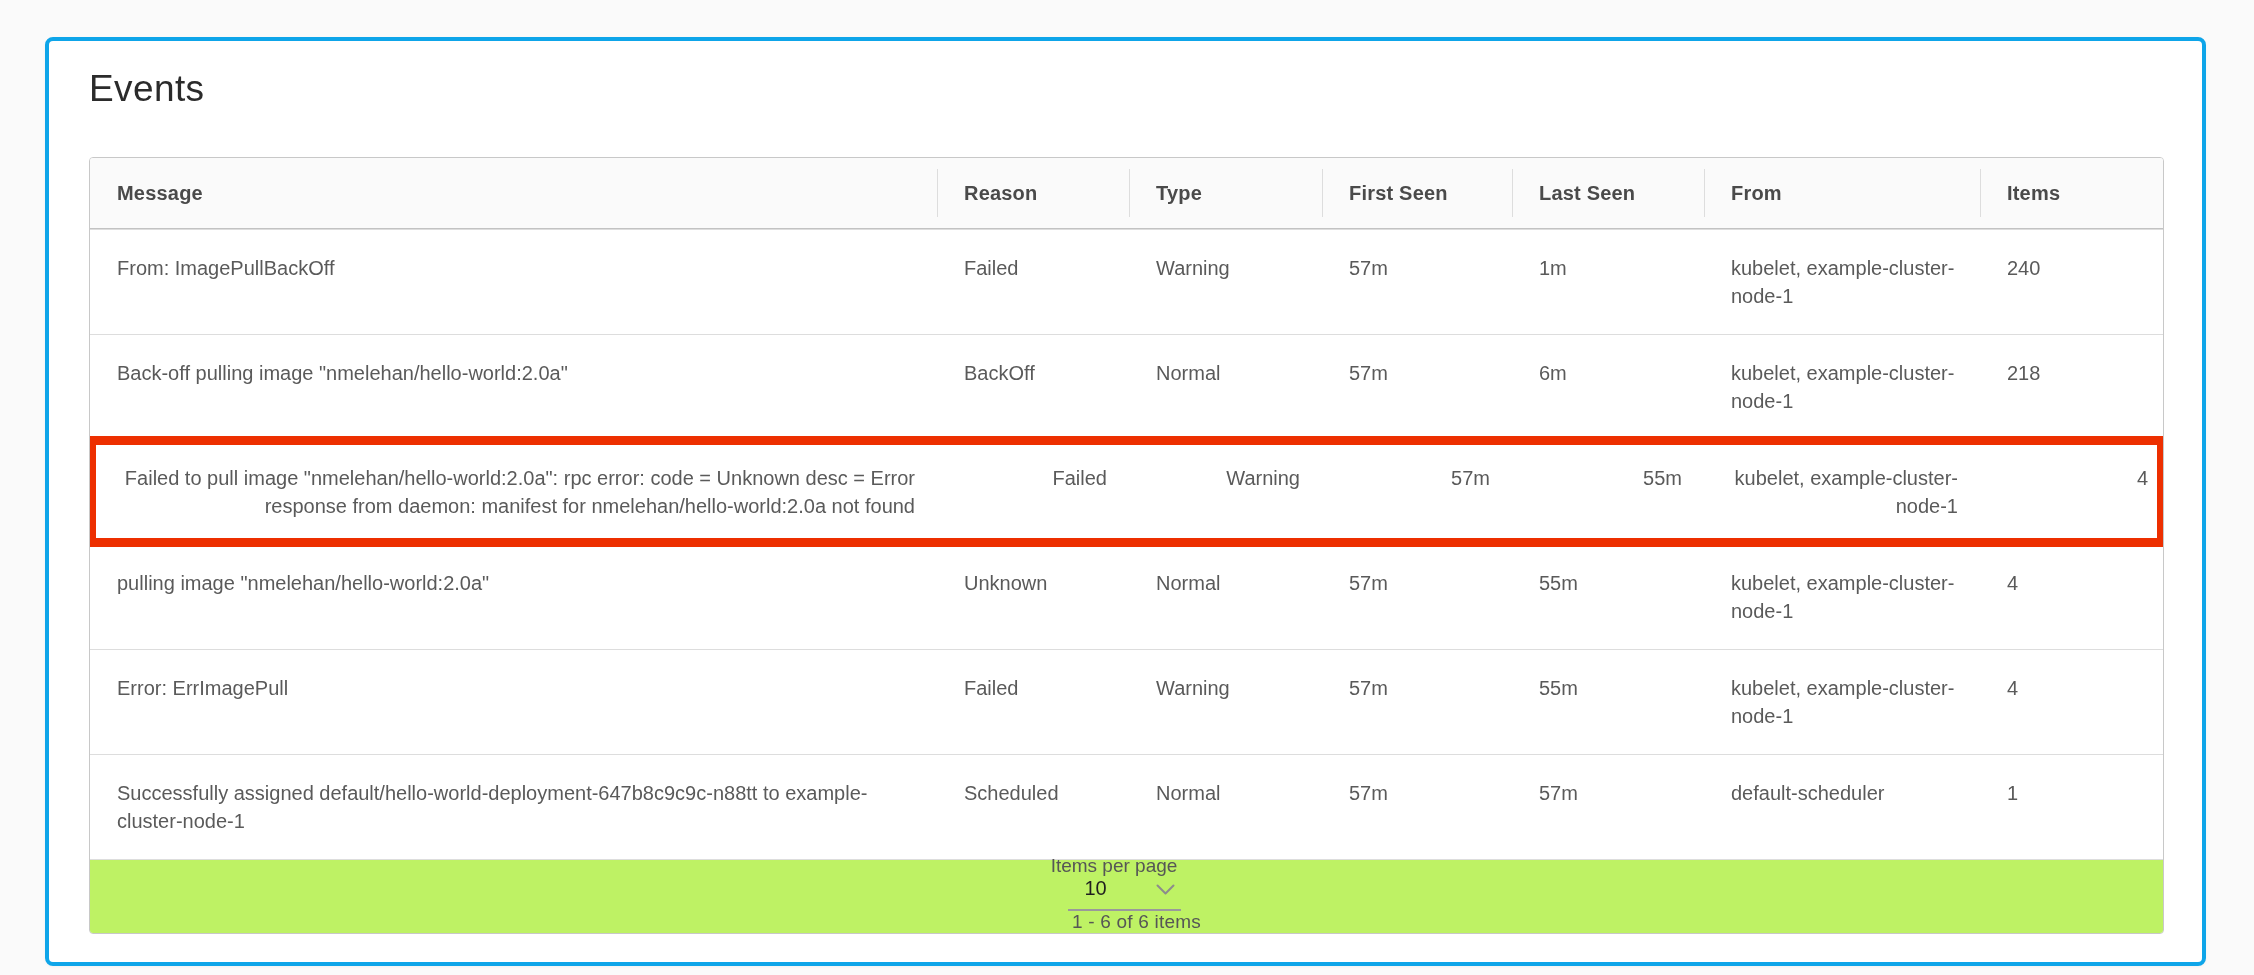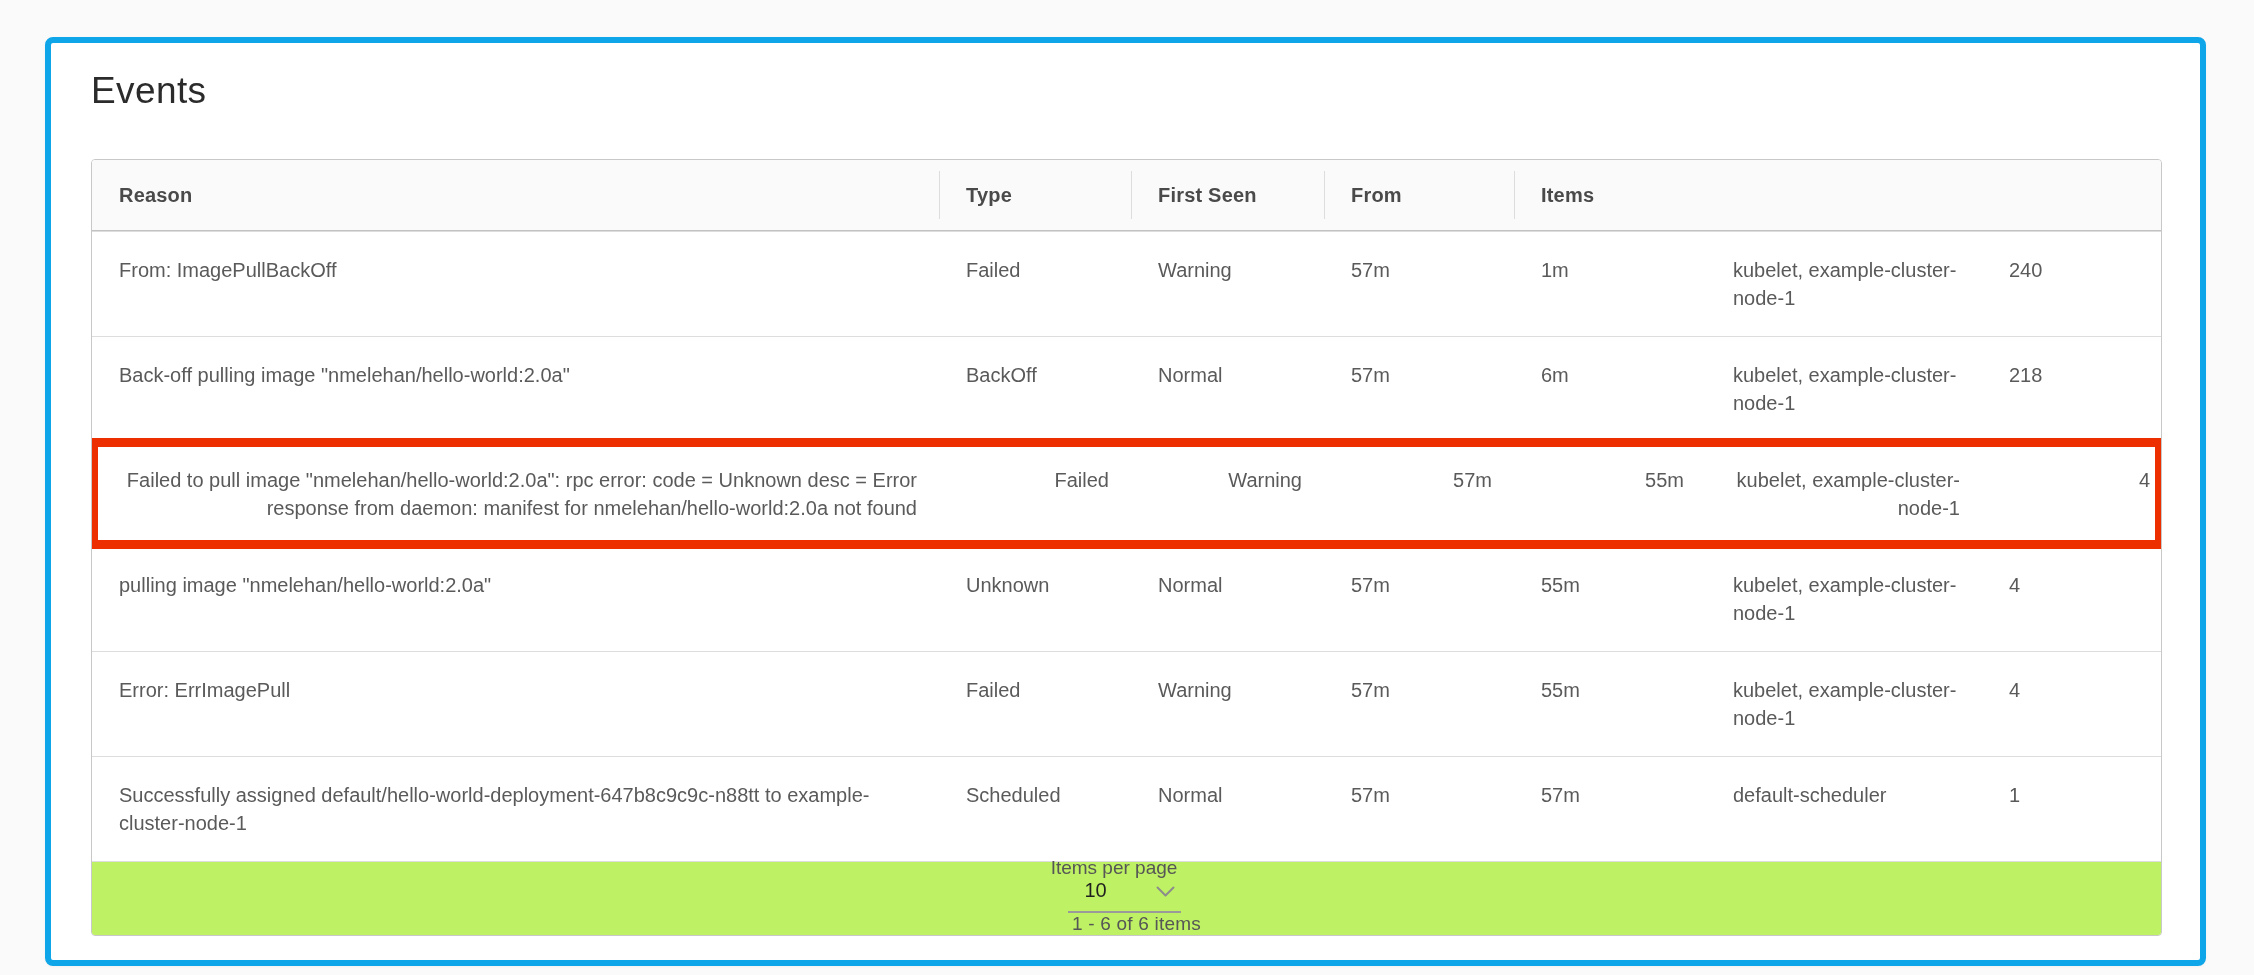--- a/index.html
+++ b/index.html
@@ -8,21 +8,21 @@
     width: 2254px; height: 975px;
     background: #fafafa;
     font-family: "Liberation Sans", sans-serif;
     overflow: hidden;
   }
   .card {
     position: absolute;
     left: 45px; top: 37px;
     width: 2161px; height: 929px;
     background: #ffffff;
-    border: 6px solid #0ea5e9;
+    border: 4px solid #0ea5e9;
     border-radius: 8px;
     box-shadow: 0 1px 3px rgba(0,0,0,0.04);
   }
   .card-body { padding: 27px 38px 0 40px; }
   .page-title {
     font-size: 37px;
     font-weight: 400;
     color: #2b2b2b;
     letter-spacing: 0.4px;
   }
@@ -112,23 +112,25 @@
 </head>
 <body>
 
 <div class="card">
   <div class="card-body">
     <h1 class="page-title">Events</h1>
 
     <div class="datagrid">
 
       <div class="dg-header">
+        <div class="dg-hcell">Message</div>
         <div class="dg-hcell">Reason</div>
         <div class="dg-hcell">Type</div>
         <div class="dg-hcell">First Seen</div>
+        <div class="dg-hcell">Last Seen</div>
         <div class="dg-hcell">From</div>
         <div class="dg-hcell">Items</div>
       </div>
 
       <div class="dg-row">
         <div class="dg-cell">From: ImagePullBackOff</div>
         <div class="dg-cell">Failed</div>
         <div class="dg-cell">Warning</div>
         <div class="dg-cell">57m</div>
         <div class="dg-cell">1m</div>

